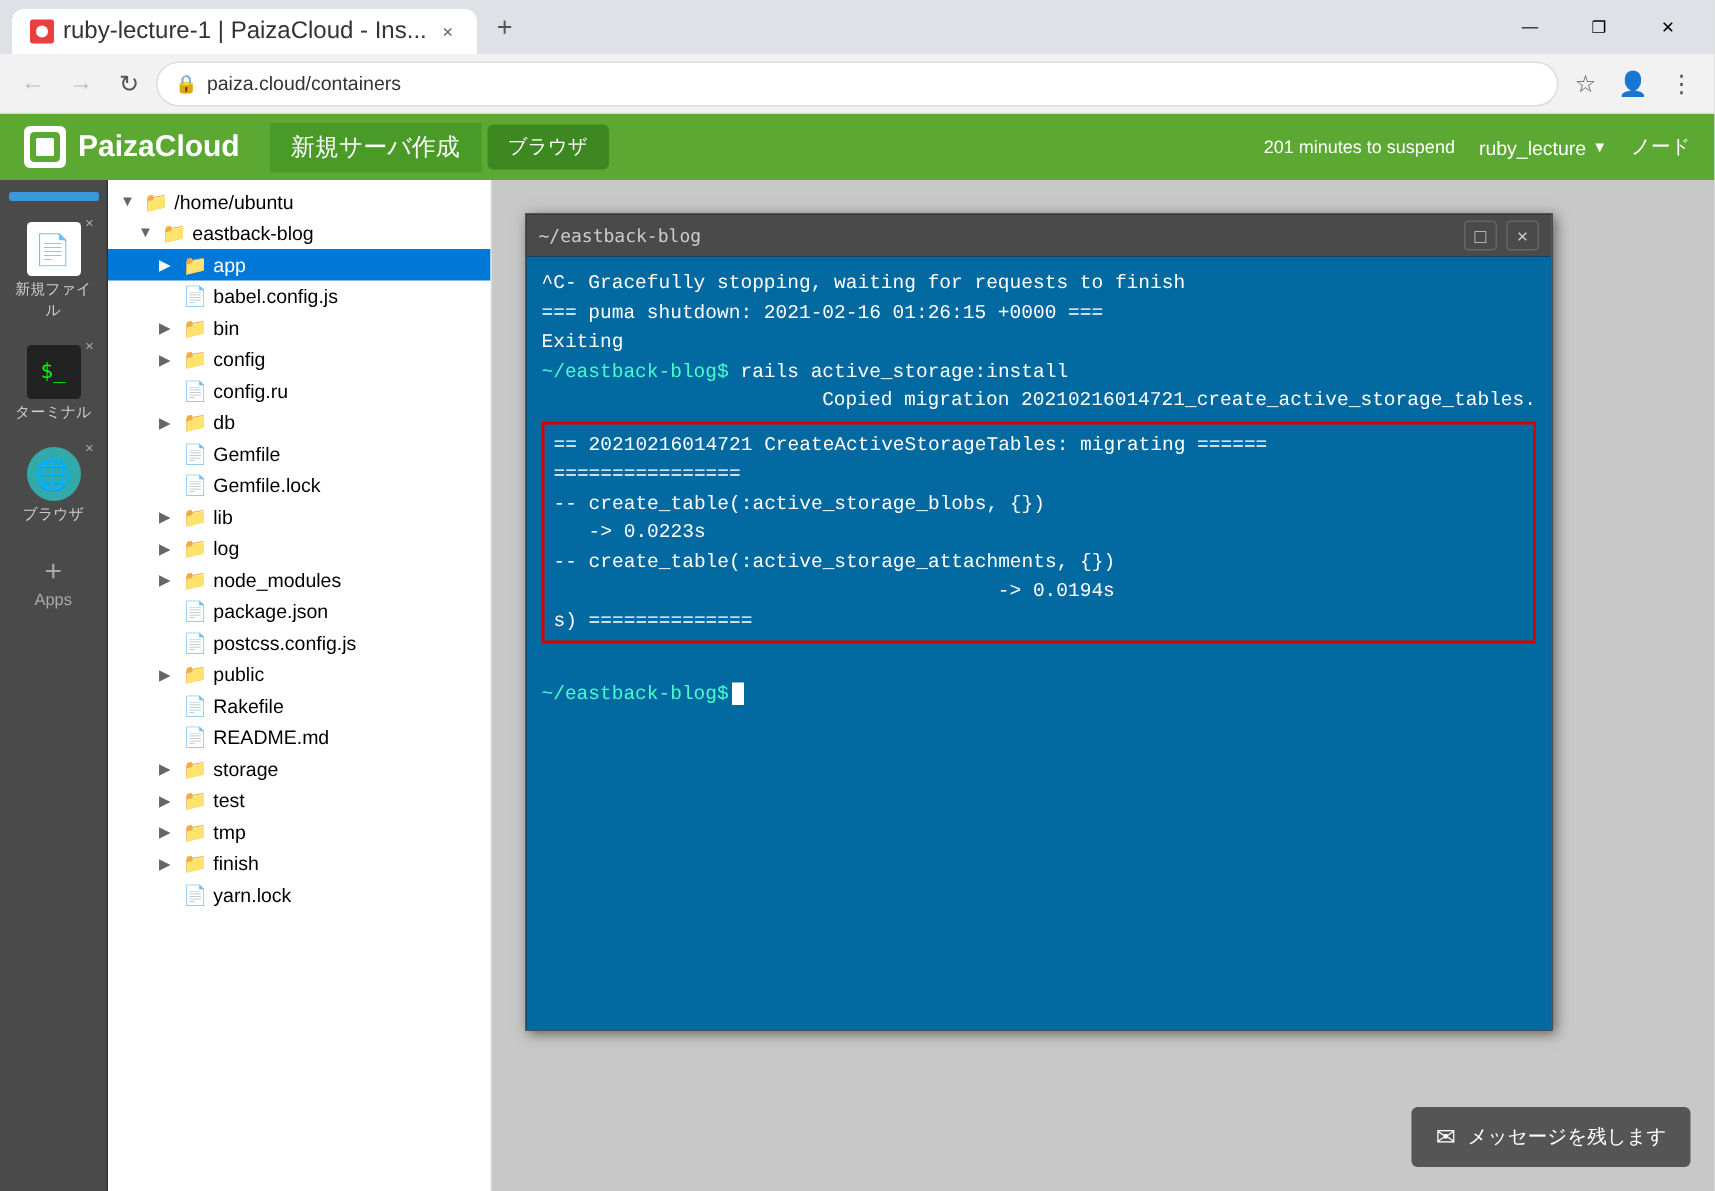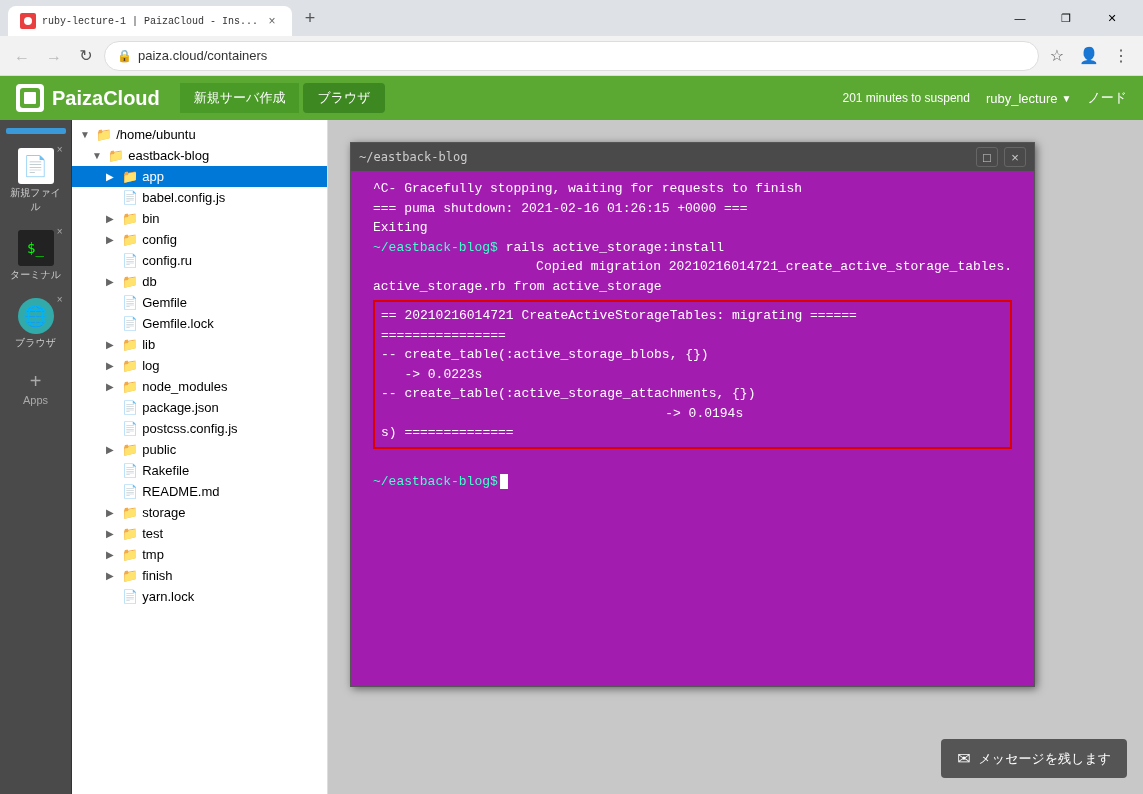--- a/index.html
+++ b/index.html
@@ -8,21 +8,21 @@
 </head>
 <body>
 
 <div>
 
   <div style="display:flex; align-items:center; height:36px; background:#dee1e6; padding:0 8px; gap:4px;">
     <div style="display:flex; align-items:center; height:30px; background:#fff; border-radius:8px 8px 0 0; padding:0 12px; font-size:12px; color:#333; gap:6px; min-width:210px; margin-top:6px;">
       <div style="width:16px;height:16px;background:#e84040;border-radius:2px;display:flex;align-items:center;justify-content:center;">
         <div style="width:8px;height:8px;background:white;border-radius:50%;"></div>
       </div>
-      <span style="flex:1; overflow:hidden; white-space:nowrap; text-overflow:ellipsis; font-size:10px;font-family:Liberation Mono, monospace;">ruby-lecture-1 | PaizaCloud - Ins...</span>
+      <span style="flex:1; overflow:hidden; white-space:nowrap; text-overflow:ellipsis; font-size:16px;">ruby-lecture-1 | PaizaCloud - Ins...</span>
       <span style="width:16px;height:16px;display:flex;align-items:center;justify-content:center;border-radius:50%;font-size:12px;cursor:pointer;color:#666;">×</span>
     </div>
     <div style="width:28px;height:28px;display:flex;align-items:center;justify-content:center;border-radius:50%;cursor:pointer;font-size:18px;color:#555;">+</div>
     <div style="flex:1;"></div>
     <div style="display:flex;">
       <div style="width:46px;height:36px;display:flex;align-items:center;justify-content:center;font-size:11px;cursor:pointer;">—</div>
       <div style="width:46px;height:36px;display:flex;align-items:center;justify-content:center;font-size:11px;cursor:pointer;">❐</div>
       <div style="width:46px;height:36px;display:flex;align-items:center;justify-content:center;font-size:11px;cursor:pointer;">✕</div>
     </div>
   </div>
@@ -46,21 +46,21 @@
   <div style="background:#5ba832;height:44px;display:flex;align-items:center;padding:0 16px;gap:0;">
     <div style="display:flex;align-items:center;gap:8px;color:white;font-size:20px;font-weight:bold;cursor:pointer;">
       <div style="width:28px;height:28px;background:white;border-radius:4px;display:flex;align-items:center;justify-content:center;">
         <div style="width:20px;height:20px;background:#5ba832;border-radius:3px;display:flex;align-items:center;justify-content:center;">
           <div style="width:12px;height:12px;background:white;border-radius:1px;"></div>
         </div>
       </div>
       <span>PaizaCloud</span>
     </div>
     <div style="display:flex;align-items:center;margin-left:20px;gap:4px;">
-      <button style="background:#4a9a28;color:white;border:none;padding:6px 14px;border-radius:0;font-size:13px;cursor:pointer;">新規サーバ作成</button>
+      <button style="background:#4a9a28;color:white;border:none;padding:6px 14px;border-radius:0;font-size:16px;cursor:pointer;">新規サーバ作成</button>
       <button style="background:#3d8820;color:white;border:none;padding:6px 14px;border-radius:4px;font-size:13px;cursor:pointer;">ブラウザ</button>
     </div>
     <div style="margin-left:auto;display:flex;align-items:center;gap:16px;">
       <span style="color:white;font-size:12px;">201 minutes to suspend</span>
       <div style="color:white;font-size:13px;display:flex;align-items:center;gap:4px;cursor:pointer;">
         <span>ruby_lecture</span>
         <span style="font-size:10px;">▼</span>
       </div>
       <div style="color:white;font-size:13px;">ノード</div>
     </div>
@@ -240,28 +240,27 @@
     <div style="flex:1;background:#c8c8c8;position:relative;overflow:hidden;">
 
       <div style="width:685px;height:545px;background:#000;border:1px solid #555;display:flex;flex-direction:column;position:absolute;top:22px;left:22px;box-shadow:2px 2px 8px rgba(0,0,0,0.5);">
 
         <div style="background:#4a4a4a;height:28px;display:flex;align-items:center;padding:0 8px;gap:6px;">
           <span style="color:#ccc;font-size:12px;flex:1;font-family:monospace;">~/eastback-blog</span>
           <div style="width:22px;height:20px;display:flex;align-items:center;justify-content:center;border-radius:3px;cursor:pointer;font-size:13px;color:#ccc;border:1px solid #666;">□</div>
           <div style="width:22px;height:20px;display:flex;align-items:center;justify-content:center;border-radius:3px;cursor:pointer;font-size:13px;color:#ccc;border:1px solid #666;">×</div>
         </div>
 
-        <div style="flex:1;padding:8px 22px;font-family:'Courier New',monospace;font-size:13px;color:#fff;overflow-y:auto;background:#a21caf;line-height:1.5;">
+        <div style="flex:1;padding:8px 10px;font-family:'Courier New',monospace;font-size:13px;color:#fff;overflow-y:auto;background:#0369a1;line-height:1.5;">
 
           <div style="white-space:pre;">^C- Gracefully stopping, waiting for requests to finish</div>
           <div style="white-space:pre;">=== puma shutdown: 2021-02-16 01:26:15 +0000 ===</div>
           <div style="white-space:pre;">Exiting</div>
           <div style="white-space:pre;"><span style="color:#4fc;">~/eastback-blog$</span> rails active_storage:install</div>
           <div style="white-space:pre;text-align:right;">Copied migration 20210216014721_create_active_storage_tables.</div>
-          <div style="white-space:pre;">active_storage.rb from active_storage</div>
 
           <div style="border:2px solid #dd0000;padding:4px 6px;margin:4px 0;">
             <div style="white-space:pre;">== 20210216014721 CreateActiveStorageTables: migrating ======</div>
             <div style="white-space:pre;">================</div>
             <div style="white-space:pre;">-- create_table(:active_storage_blobs, {})</div>
             <div style="white-space:pre;">   -&gt; 0.0223s</div>
             <div style="white-space:pre;">-- create_table(:active_storage_attachments, {})</div>
             <div style="white-space:pre;text-align:center;">   -&gt; 0.0194s</div>
             <div style="white-space:pre;">s) ==============</div>
           </div>

